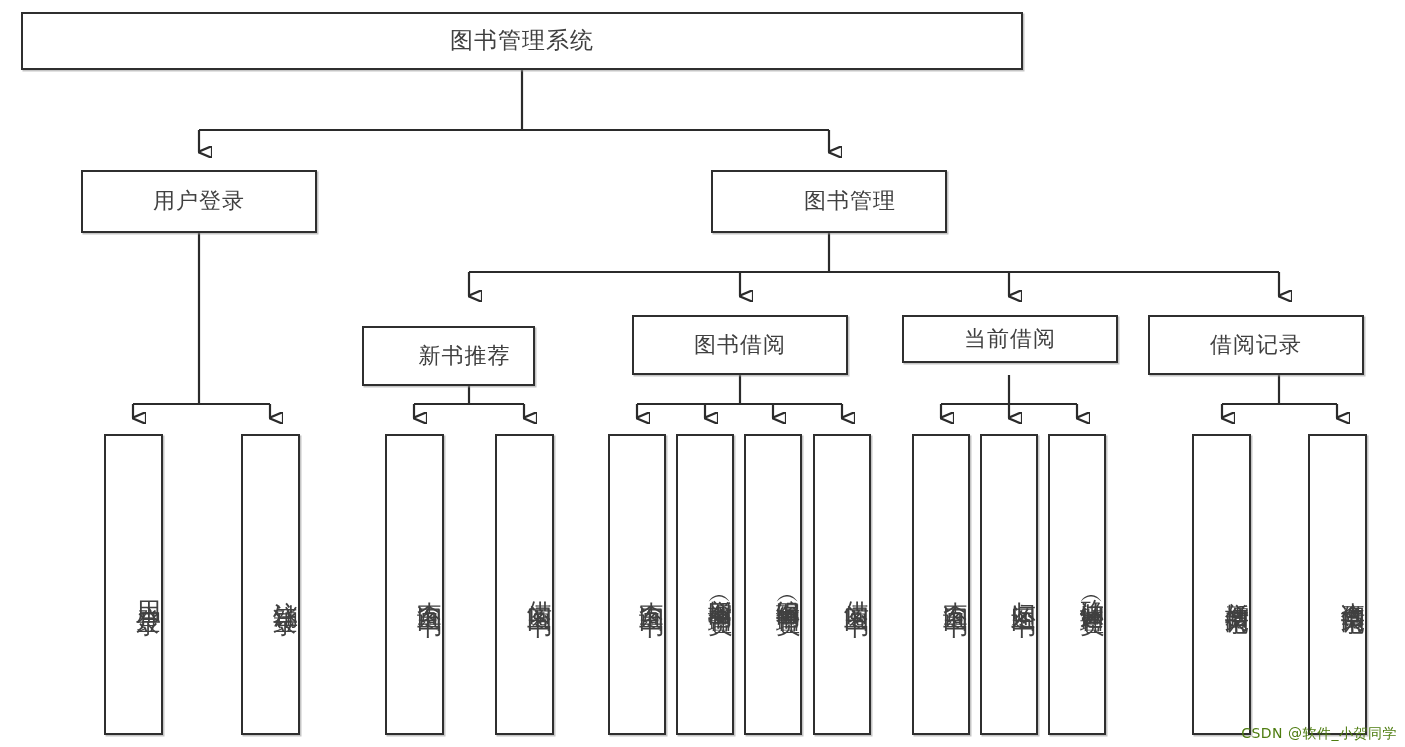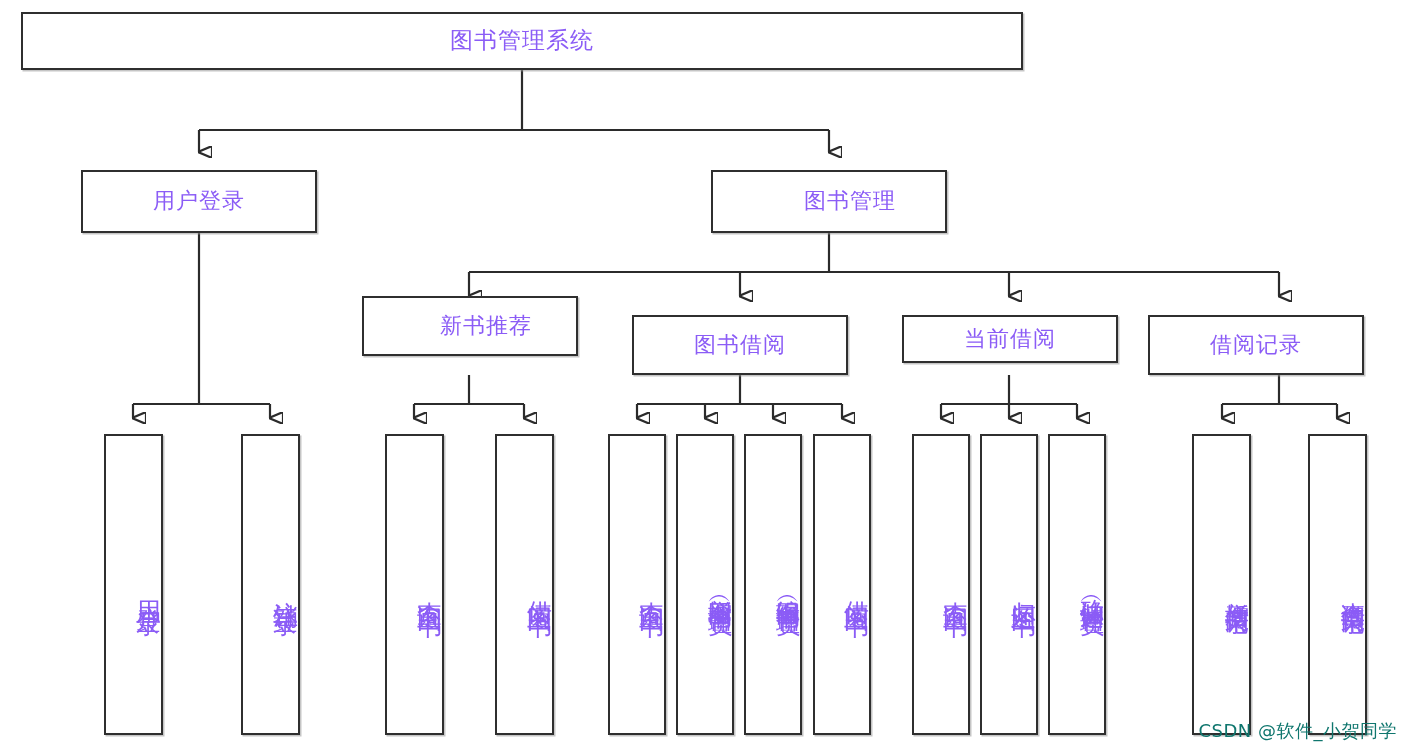--- a/index.html
+++ b/index.html
@@ -33,21 +33,21 @@
   
   .node {
     position: absolute;
     box-sizing: border-box;
     background: #ffffff;
     border: 2.4px solid #2f2f2f;
     box-shadow: 1.5px 1.5px 0 0 rgba(150,150,150,0.55);
     display: flex;
     align-items: center;
     justify-content: center;
-    color: #8b5cf6;
+    color: #404040;
   }
   
   .node.horiz {
     font-size: 22px;
     letter-spacing: 1px;
     line-height: 1.1;
   }
   .node.root {
     font-size: 23px;
   }
@@ -63,22 +63,22 @@
     justify-content: center;
   }
   .node.vert.tall-text {
     font-size: 24px;
     letter-spacing: 2px;
   }
   .watermark {
     position: absolute;
     right: 8px;
     bottom: 4px;
-    font-size: 18px;
-    color: #0f766e;
+    font-size: 14px;
+    color: #4d7c0f;
     letter-spacing: 0.5px;
     white-space: nowrap;
     user-select: none;
   }
 </style>
 </head>
 <body>
 
 <div id="canvas">
 
@@ -131,21 +131,21 @@
     <line x1="1222" y1="404" x2="1222" y2="418" marker-end="url(#arrow)"></line>
     <line x1="1337" y1="404" x2="1337" y2="418" marker-end="url(#arrow)"></line>
   </svg>
 
   <div class="node horiz root" style="left:21px; top:12px; width:1002px; height:58px;">图书管理系统</div>
 
   <div class="node horiz" style="left:81px; top:170px; width:236px; height:63px;">用户登录</div>
 
   <div class="node horiz" style="left:711px; top:170px; width:236px; height:63px;padding-left:42px;">图书管理</div>
 
-  <div class="node horiz" style="left:362px; top:296px; width:216px; height:60px;padding-left:32px;">新书推荐</div>
+  <div class="node horiz" style="left:362px; top:326px; width:173px; height:60px;padding-left:32px;">新书推荐</div>
 
   <div class="node horiz" style="left:632px; top:315px; width:216px; height:60px;text-align:right;">图书借阅</div>
 
   <div class="node horiz" style="left:902px; top:315px; width:216px; height:48px;">当前借阅</div>
 
   <div class="node horiz" style="left:1148px; top:315px; width:216px; height:60px;">借阅记录</div>
 
   <div class="node vert" style="left:104px; top:434px; width:59px; height:301px;">用户登录</div>
 
   <div class="node vert" style="left:241px; top:434px; width:59px; height:301px;">注销登录</div>

